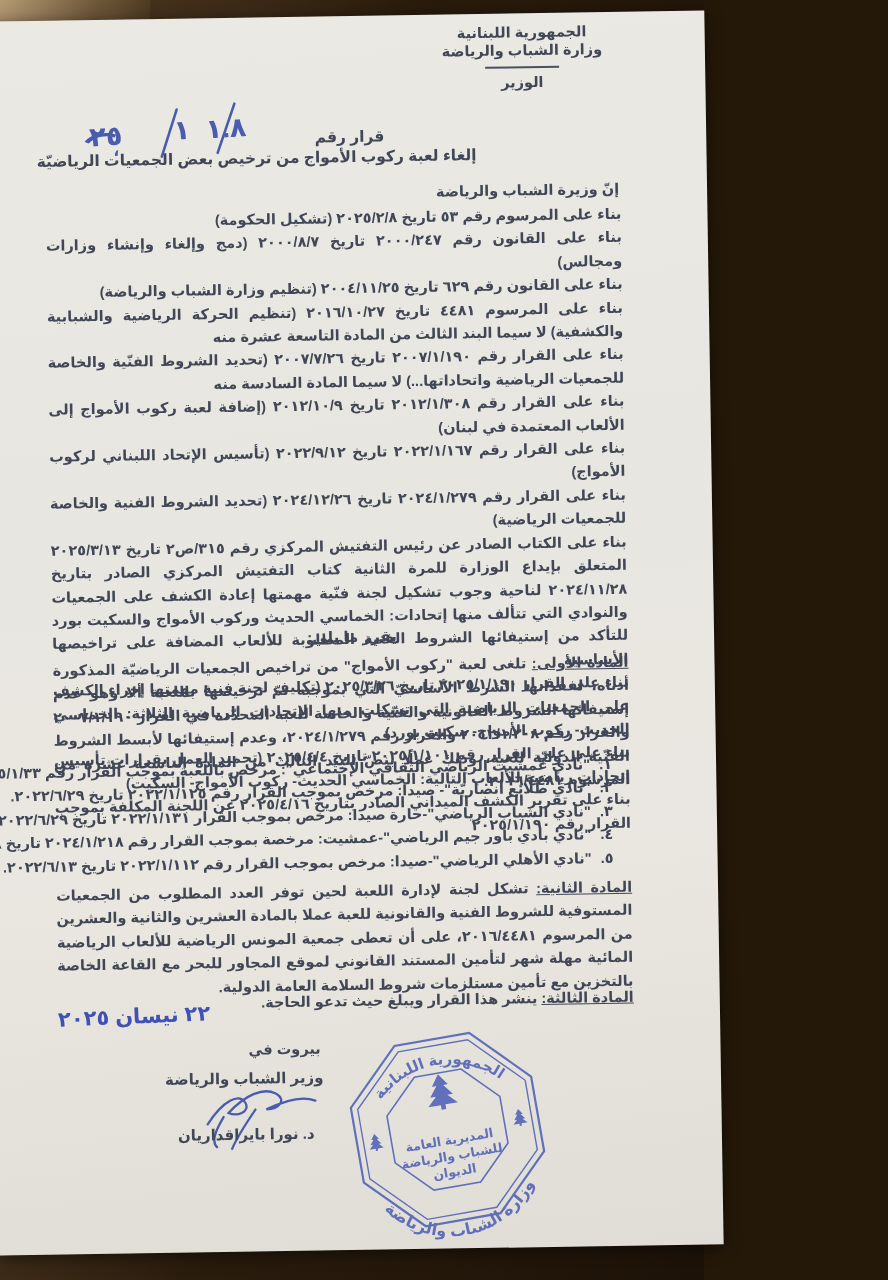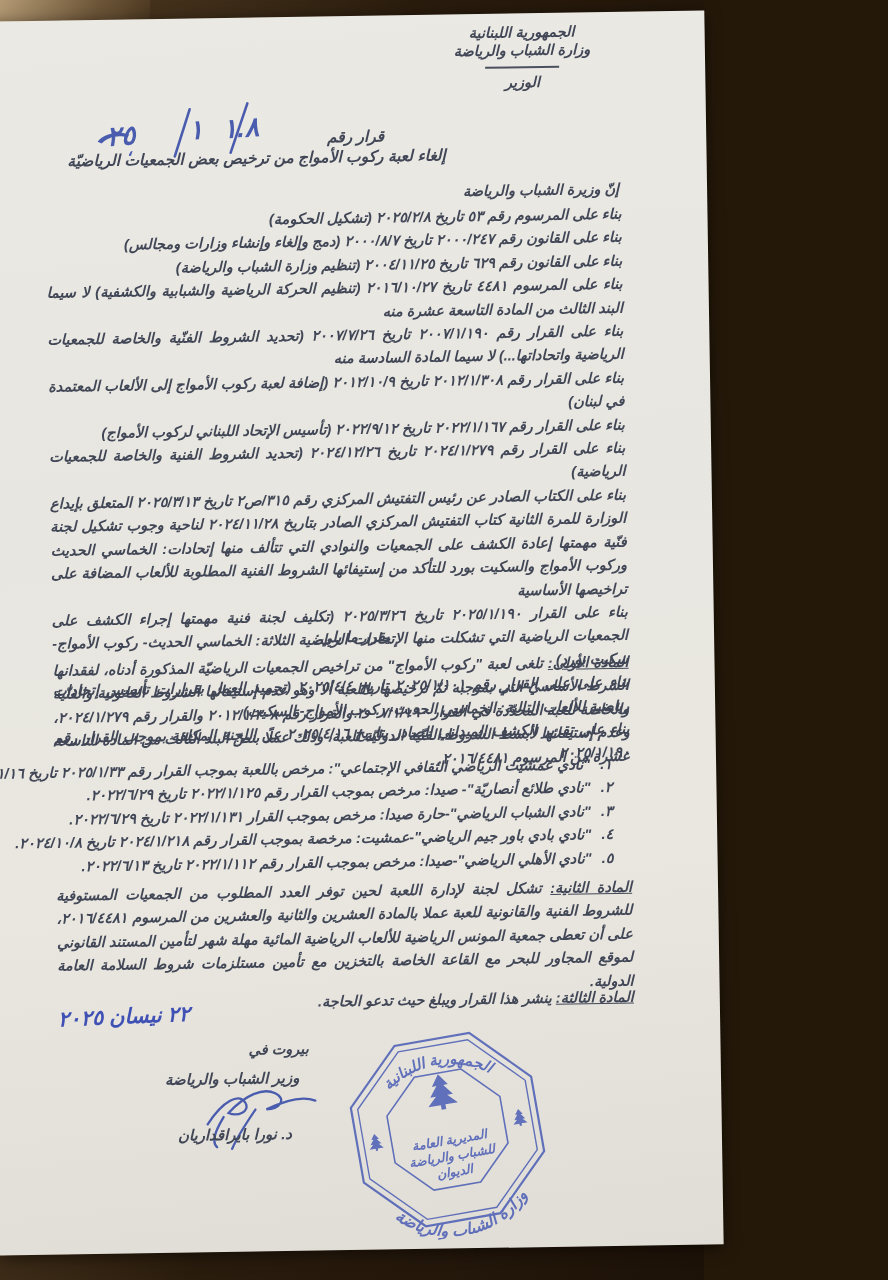--- a/index.html
+++ b/index.html
@@ -5,21 +5,20 @@
   * { box-sizing: border-box; }
   html,body { margin:0; padding:0; }
   body {
     width:888px; height:1280px; overflow:hidden;
     background:#241809;
     font-family:"Liberation Sans","DejaVu Sans",sans-serif;
   }
   .photo {
     position:relative; width:704px; height:1280px;
     background:linear-gradient(100deg,#8a7354 0%,#46331d 14%,#2a1c0d 45%,#1d1208 100%);
-    font-style:italic;
   }
   .photo::before {
     content:""; position:absolute; left:0; top:0; width:150px; height:46px;
     background:linear-gradient(115deg,#b49a74 0%,#6a5336 60%,rgba(0,0,0,0) 100%);
   }
   .paper {
     position:absolute; left:-10px; right:-10px; top:16px; bottom:30px;
     background:linear-gradient(175deg,#ebe9e4 0%,#e8e6e0 38%,#eae7e1 68%,#e0ddd6 100%);
     transform:rotate(-0.9deg);
     box-shadow:0 3px 16px rgba(0,0,0,0.55);

